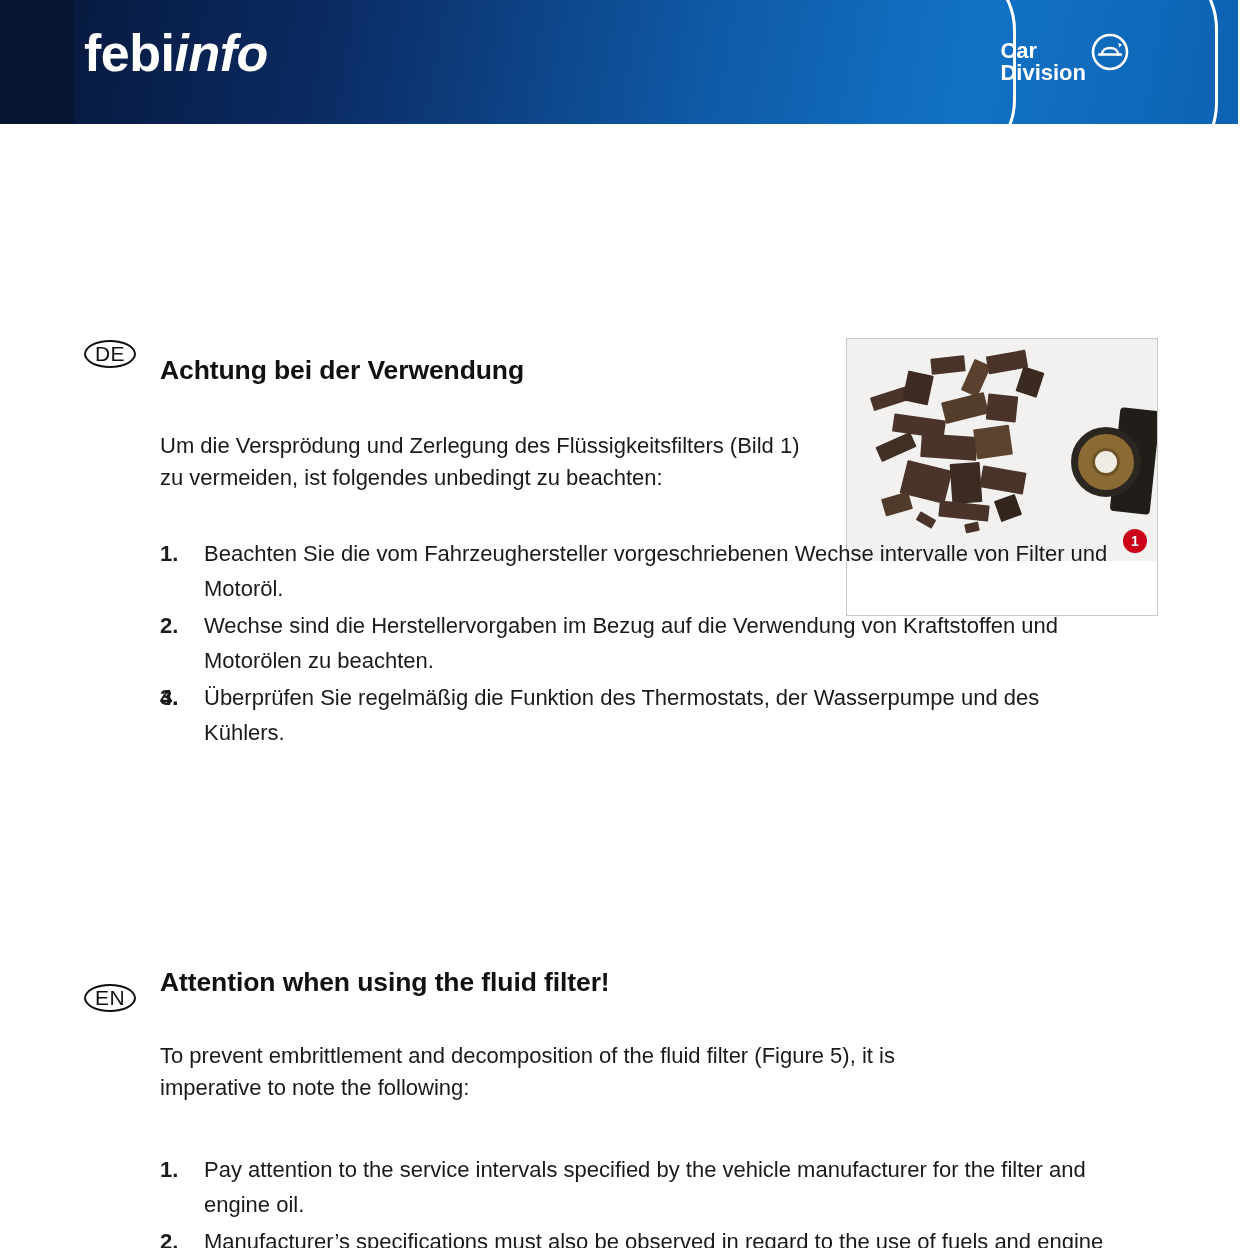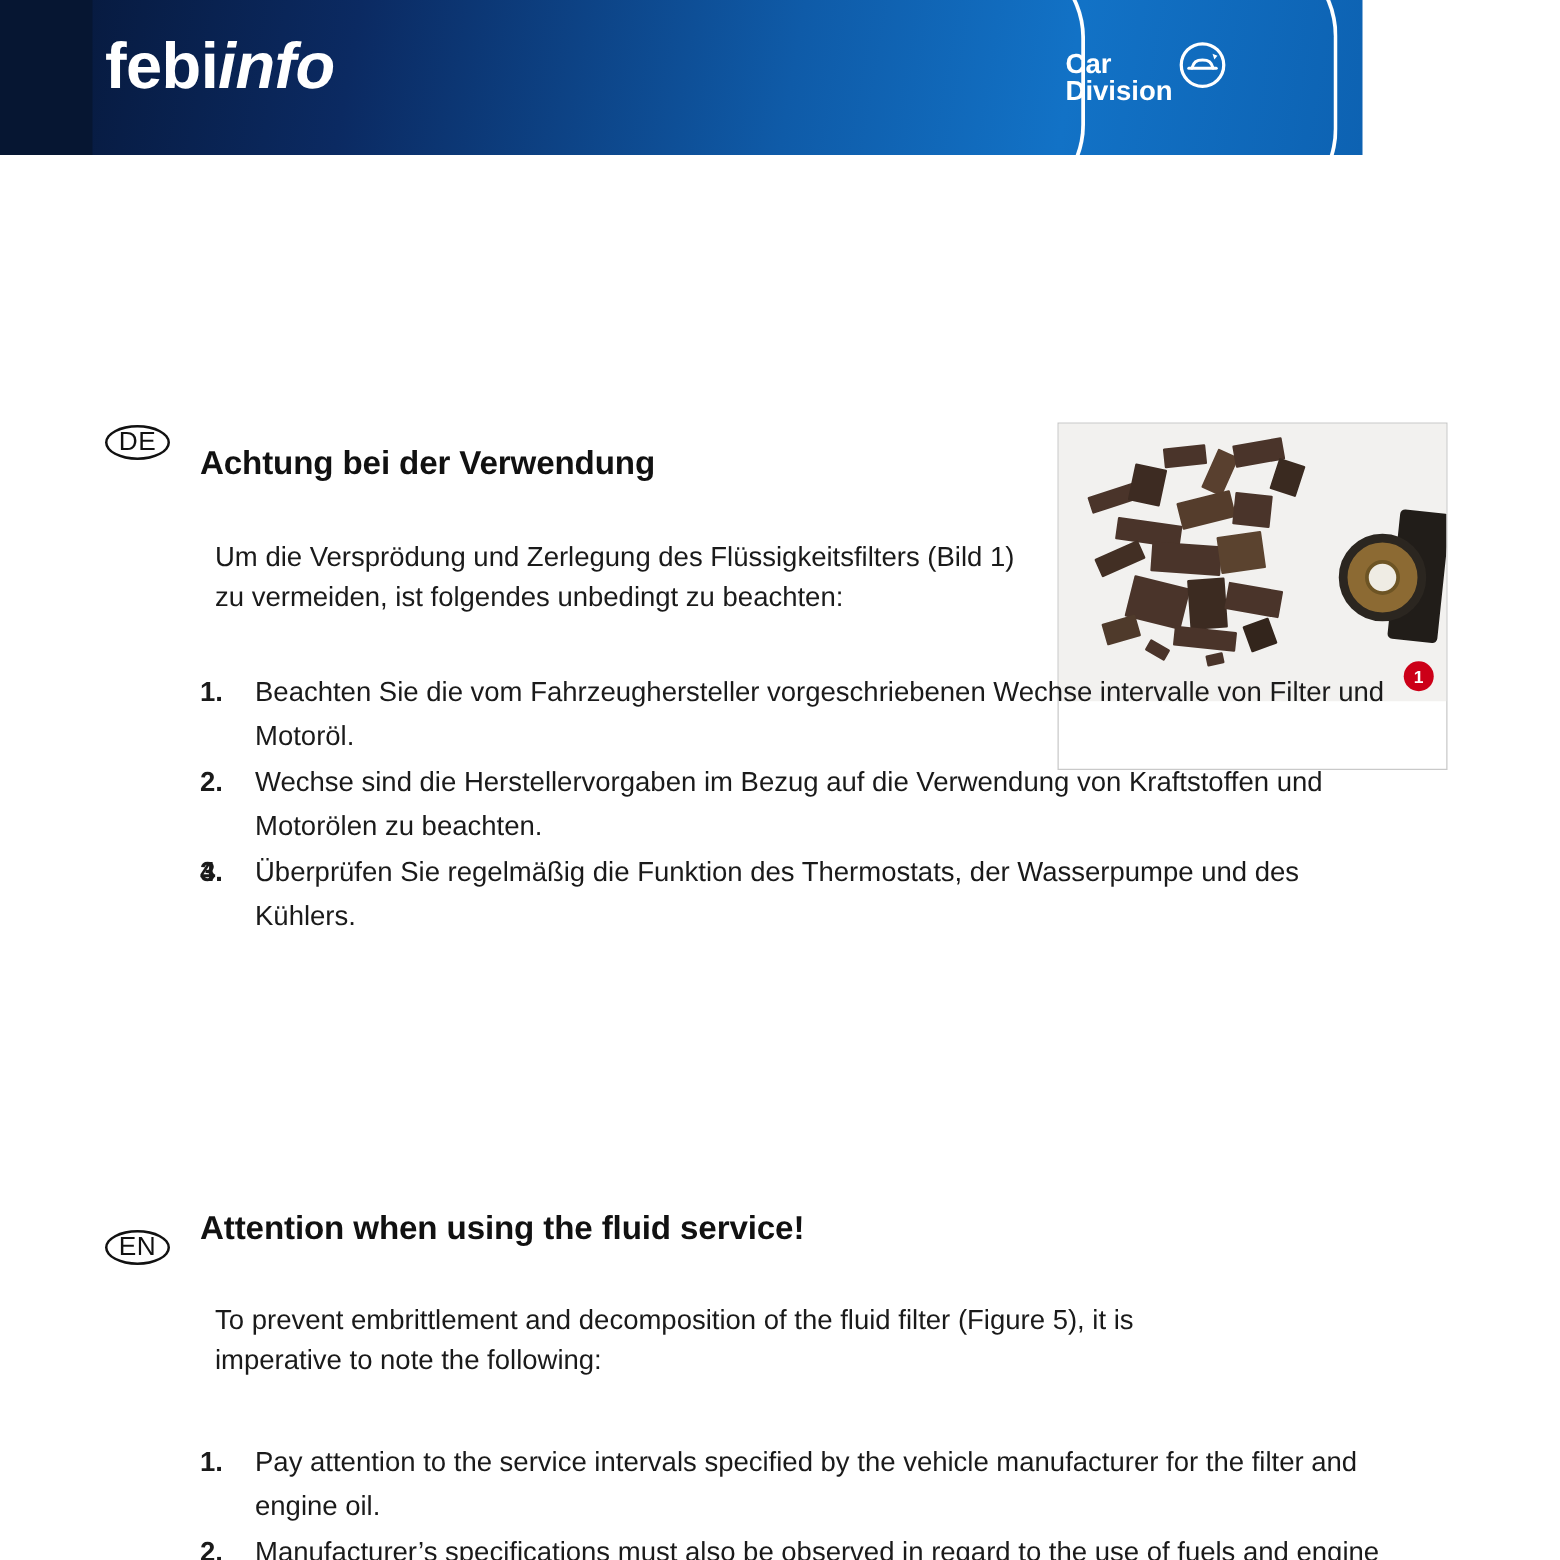--- a/index.html
+++ b/index.html
@@ -12,25 +12,24 @@
     background: #ffffff;
     font-family: "Liberation Sans", sans-serif;
     color: #1a1a1a;
     overflow: hidden;
     position: relative;
   }
 
   
   .header {
     position: relative;
-    width: 1055px;
+    width: 1238px;
     height: 124px;
     background: linear-gradient(100deg, #061636 0%, #0b2a62 26%, #0f5ba8 58%, #1272c6 78%, #0d62b2 100%);
     overflow: hidden;
-    padding-left: 35px;
   }
   .header-left-strip {
     position: absolute;
     left: 0;
     top: 0;
     width: 74px;
     height: 124px;
     background: #061632;
   }
   .brand {
@@ -126,21 +125,21 @@
   h1.title {
     margin: 0;
     font-size: 26.5px;
     font-weight: 700;
     line-height: 36px;
     color: #111;
     letter-spacing: -0.1px;
   }
 
   p.intro {
-    margin: 12px;
+    margin: 0;
     font-size: 22px;
     line-height: 32px;
     color: #1a1a1a;
   }
   #section-de p.intro { margin-top: 42px; width: 640px; }
   #section-en p.intro { margin-top: 40px; width: 760px; }
 
   ol.points {
     list-style: none;
     margin: 0;
@@ -319,21 +318,21 @@
         <span class="num">4.</span>
         <span>Überprüfen Sie regelmäßig die Funktion des Thermostats, der Wasserpumpe und des Kühlers.</span>
       </li>
     </ol>
   </div>
 
   <div class="lang-badge badge-en">EN</div>
 
   <div class="section" id="section-en">
     <h1 class="title">
-      <span>Attention when using the fluid service!</span>
+      <span>Attention when using the fluid filter!</span>
     </h1>
     <p class="intro">To prevent embrittlement and decomposition of the fluid filter (Figure 5), it is imperative to note the following:</p>
     <ol class="points">
       <li>
         <span class="num">1.</span>
         <span>Pay attention to the service intervals specified by the vehicle manufacturer for the filter and engine oil.</span>
       </li>
       <li>
         <span class="num">2.</span>
         <span>Manufacturer’s specifications must also be observed in regard to the use of fuels and engine oils.</span>

